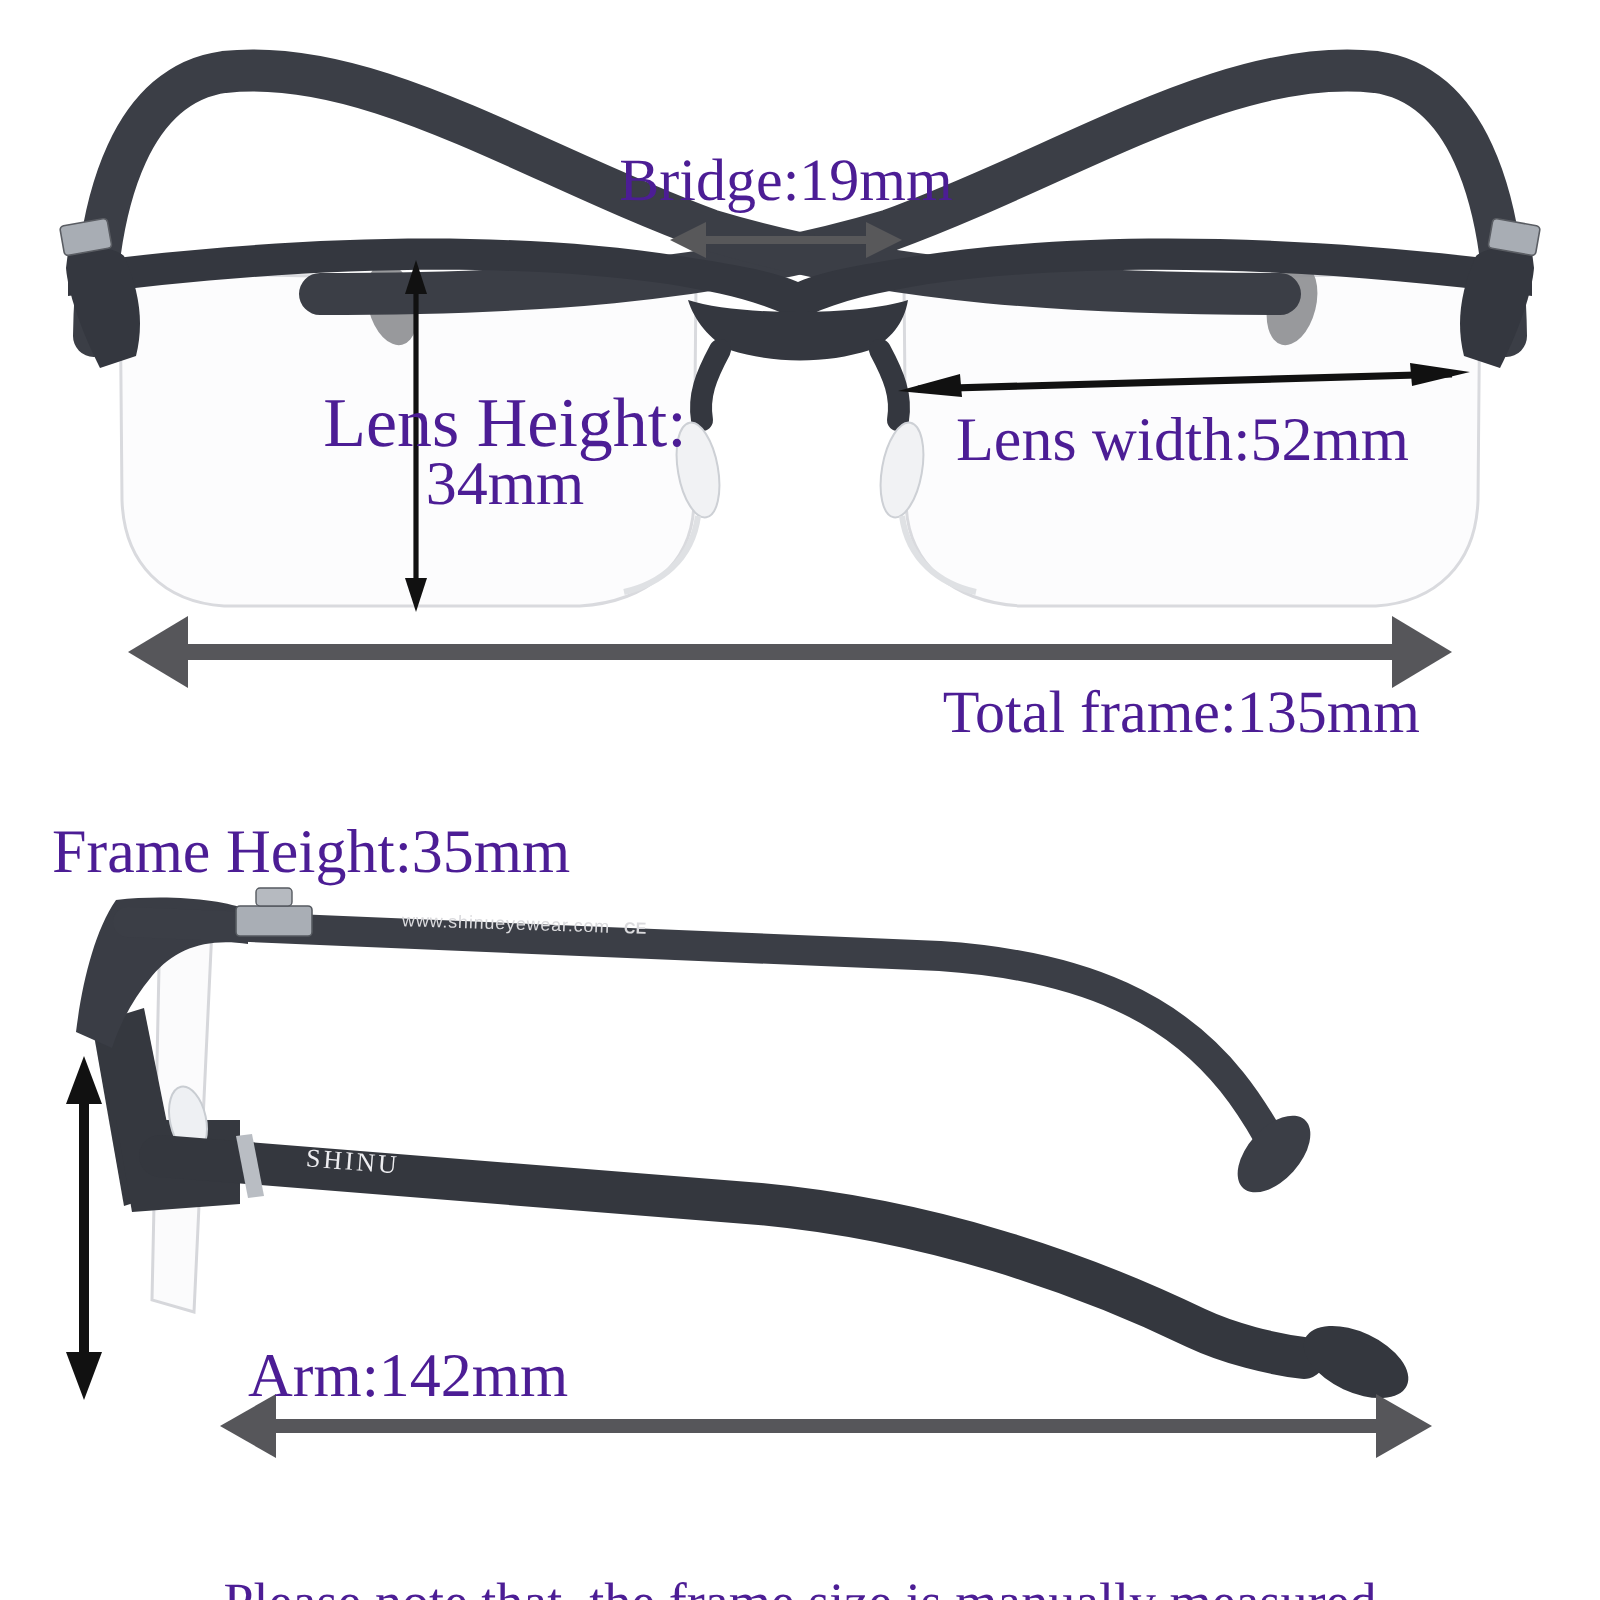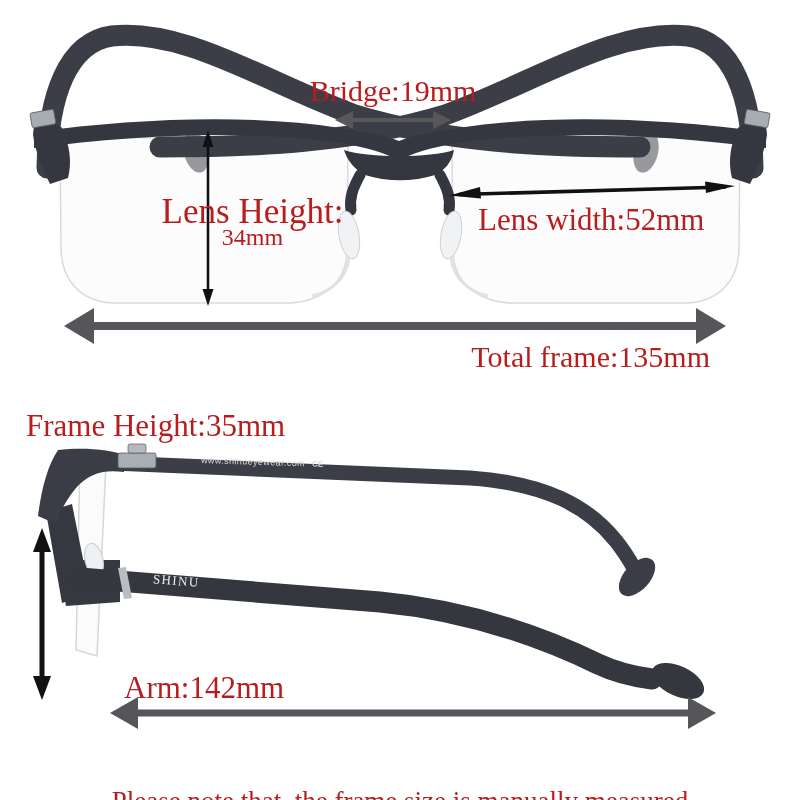--- a/index.html
+++ b/index.html
@@ -1,22 +1,22 @@
 <!DOCTYPE html>
 <html><head>
 <meta charset="utf-8">
 <style>
   html,body{margin:0;padding:0;background:#ffffff;}
   .canvas{position:relative;width:800px;height:800px;background:#ffffff;overflow:hidden;
           font-family:"Liberation Serif",serif;color:#111111;}
   svg.art{position:absolute;left:0;top:0;}
-  .label{position:absolute;white-space:pre;color:#b91c1c;}
+  .label{position:absolute;white-space:pre;color:#4c1d95;}
   .lbl-bridge{left:238px;top:74px;width:310px;text-align:center;font-size:30px;}
   .lbl-lh1{left:140px;top:192px;width:225px;text-align:center;font-size:35px;}
-  .lbl-lh2{left:140px;top:224px;width:225px;text-align:center;font-size:24px;}
+  .lbl-lh2{left:140px;top:224px;width:225px;text-align:center;font-size:31px;}
   .lbl-lw{left:478px;top:202px;font-size:31px;}
   .lbl-tf{left:110px;top:340px;width:600px;text-align:right;font-size:30px;}
   .lbl-fh{left:26px;top:408px;font-size:31px;}
   .lbl-arm{left:124px;top:670px;width:600px;text-align:left;font-size:31px;}
   .lbl-note{left:0;top:724px;width:800px;text-align:center;font-size:27px;line-height:31px;white-space:pre-wrap;}
   .lbl-temple-print{left:201px;top:457px;font-size:9px;color:#dadadd;letter-spacing:.4px;
                     font-family:"Liberation Sans",sans-serif;transform:rotate(1.8deg);display:flex;align-items:center;}
   .ce{font-size:8px;font-weight:bold;margin-left:7px;letter-spacing:0;}
   .lbl-shinu{left:153px;top:573px;font-size:13px;color:#ededf0;letter-spacing:1.4px;transform:rotate(4.5deg);}
 </style>

